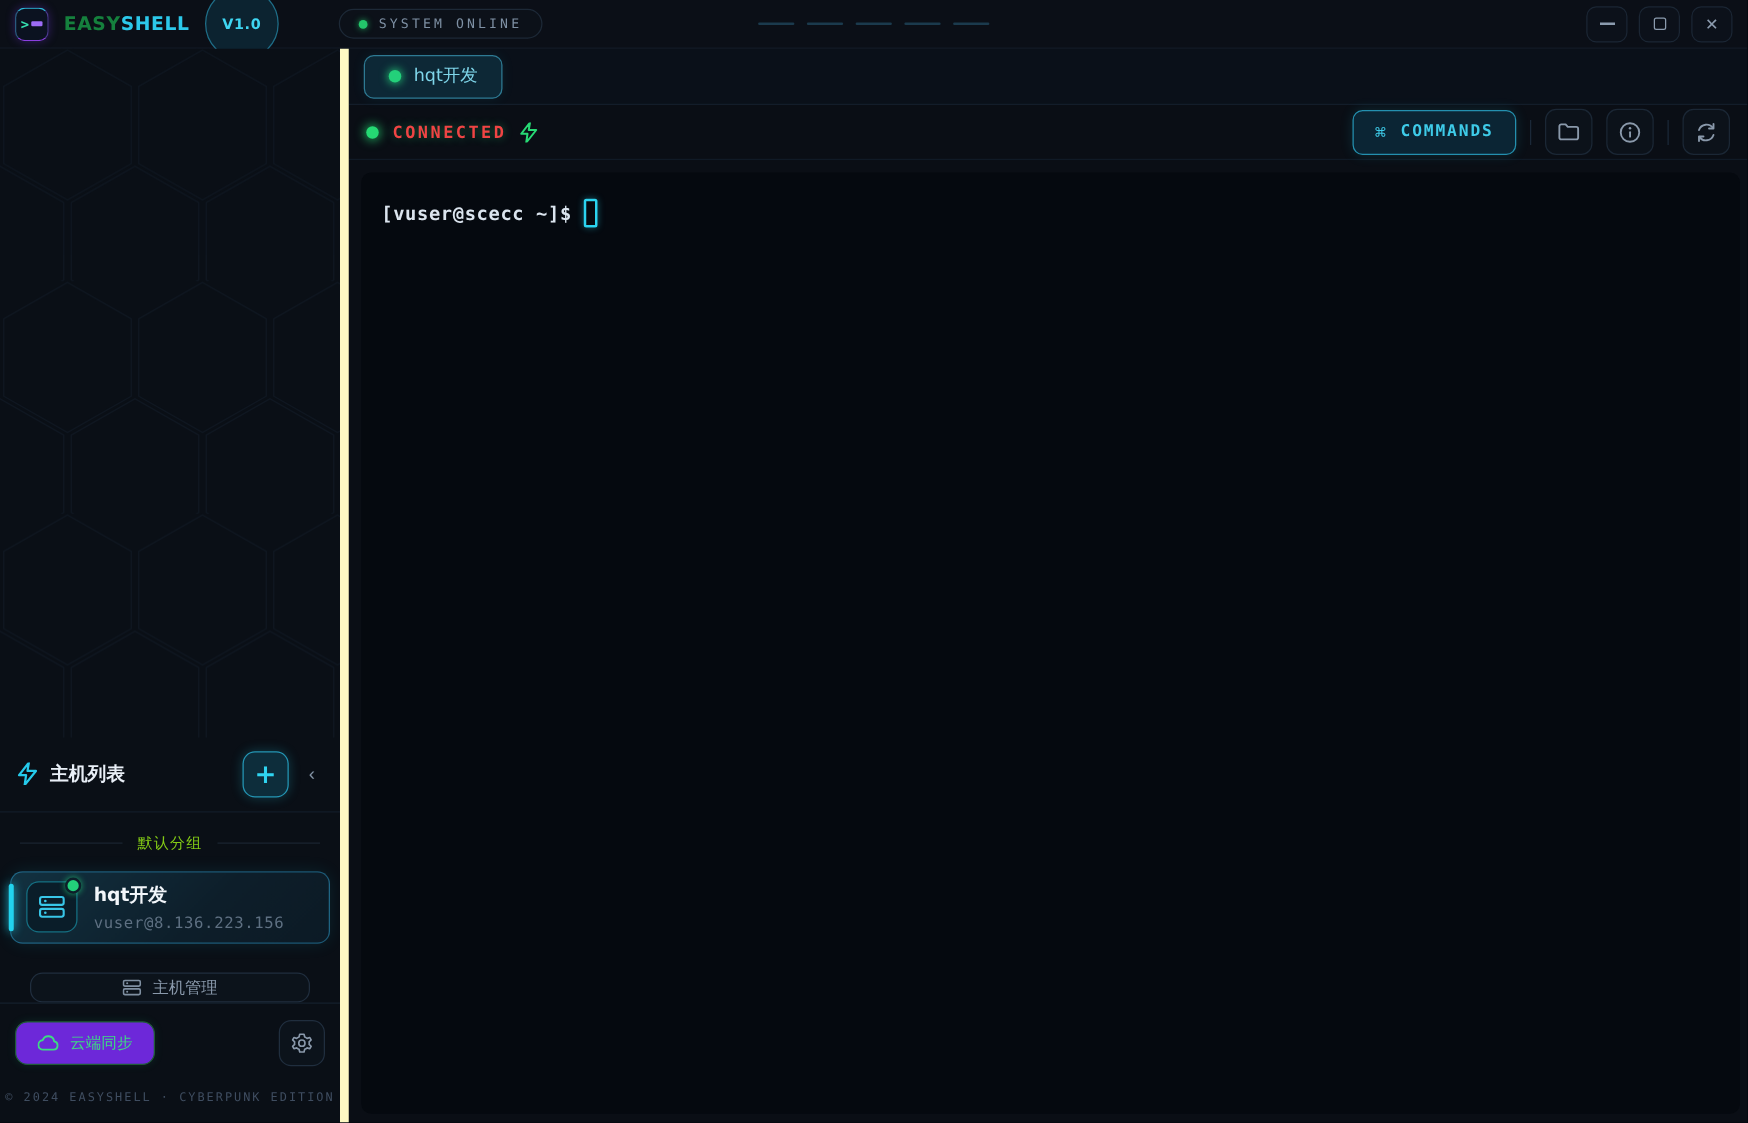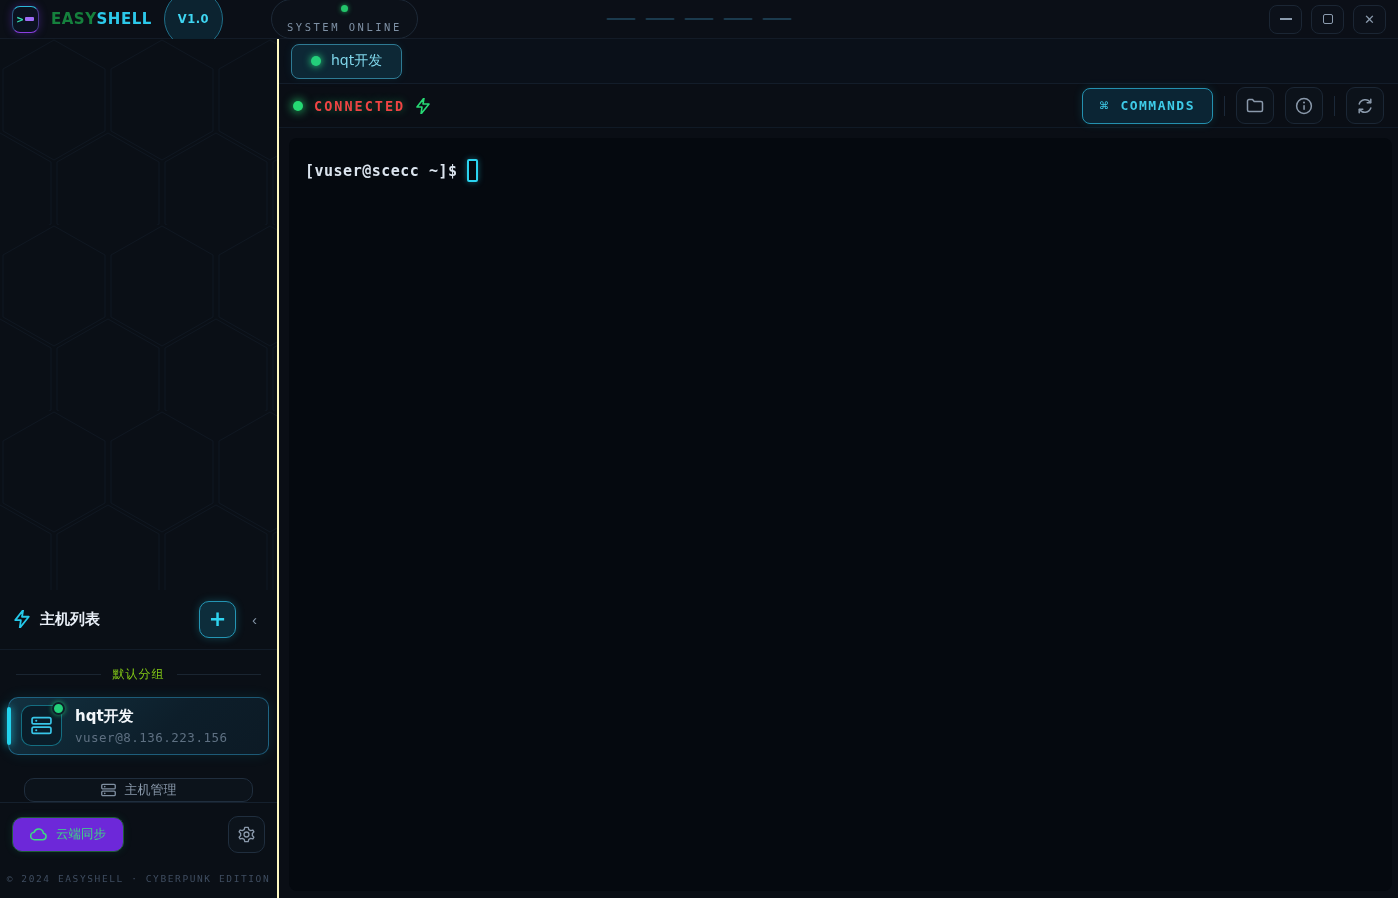--- a/index.html
+++ b/index.html
@@ -25,41 +25,41 @@
   .brand .b1 { color: #15803d; }
   .brand .b2 { color: #2cc8ea; }
   .version-badge {
     margin-left: 12px; padding: 21px 13px; border-radius: 999px;
     background: #0c2330; border: 1px solid #1f6e88; color: #3fd6f2;
     font-family: "DejaVu Sans", sans-serif; font-weight: bold; font-size: 11.5px; letter-spacing: .5px;
   }
   .system-online {
     margin-left: 48px; padding: 5px 15px; border-radius: 999px;
     border: 1px solid #1d2937; color: #7e90a4; font-size: 10.5px; letter-spacing: 2.5px;
-    display: flex; align-items: center; gap: 9px; background: rgba(13,19,28,.5); flex-direction: column;
+    display: flex; align-items: center; gap: 9px; background: rgba(13,19,28,.5);
   }
   .dot { border-radius: 50%; }
   .dot-green-sm { width: 7px; height: 7px; background: #23c56a; box-shadow: 0 0 5px rgba(35,197,106,.8); }
   .titlebar-dashes { position: absolute; left: 50%; top: 18px; transform: translateX(-50%); display: flex; gap: 10px; }
   .titlebar-dashes span { width: 29px; height: 2px; background: #1b3a4d; border-radius: 1px; }
   .win-controls { margin-left: auto; display: flex; gap: 9px; }
   .win-btn {
     width: 33px; height: 29px; border-radius: 8px; border: 1px solid #1b2634;
     background: #0c111a; color: #8b9bae; display: flex; align-items: center; justify-content: center;
     cursor: pointer; font-size: 13px;
   }
   .glyph-min { width: 12px; height: 2px; background: #8b9bae; }
   .glyph-max { width: 10px; height: 10px; border: 1.5px solid #8b9bae; border-radius: 2px; }
 
   
   .body-row { flex: 1; display: flex; min-height: 0; }
 
   
   .sidebar {
-    width: 279px; flex: 0 0 279px; background: #0a0f16; border-right: 2px solid #fef9c3;
+    width: 279px; flex: 0 0 279px; background: #0a0f16; border-right: 7px solid #fef9c3;
     display: flex; flex-direction: column; position: relative; overflow: hidden;
   }
   .hex-bg { position: absolute; inset: 0; pointer-events: none; opacity: .55; }
   .sidebar > * { position: relative; }
   .side-header {
     flex: 0 0 60px; display: flex; align-items: center; gap: 10px;
     padding: 0 14px; border-bottom: 1px solid #121c28;
   }
   .bolt-cyan { color: #25c9ea; }
   .side-title { font-family: "DejaVu Sans", sans-serif; font-weight: bold; font-size: 15px; color: #e9eff7; flex: 1; }

